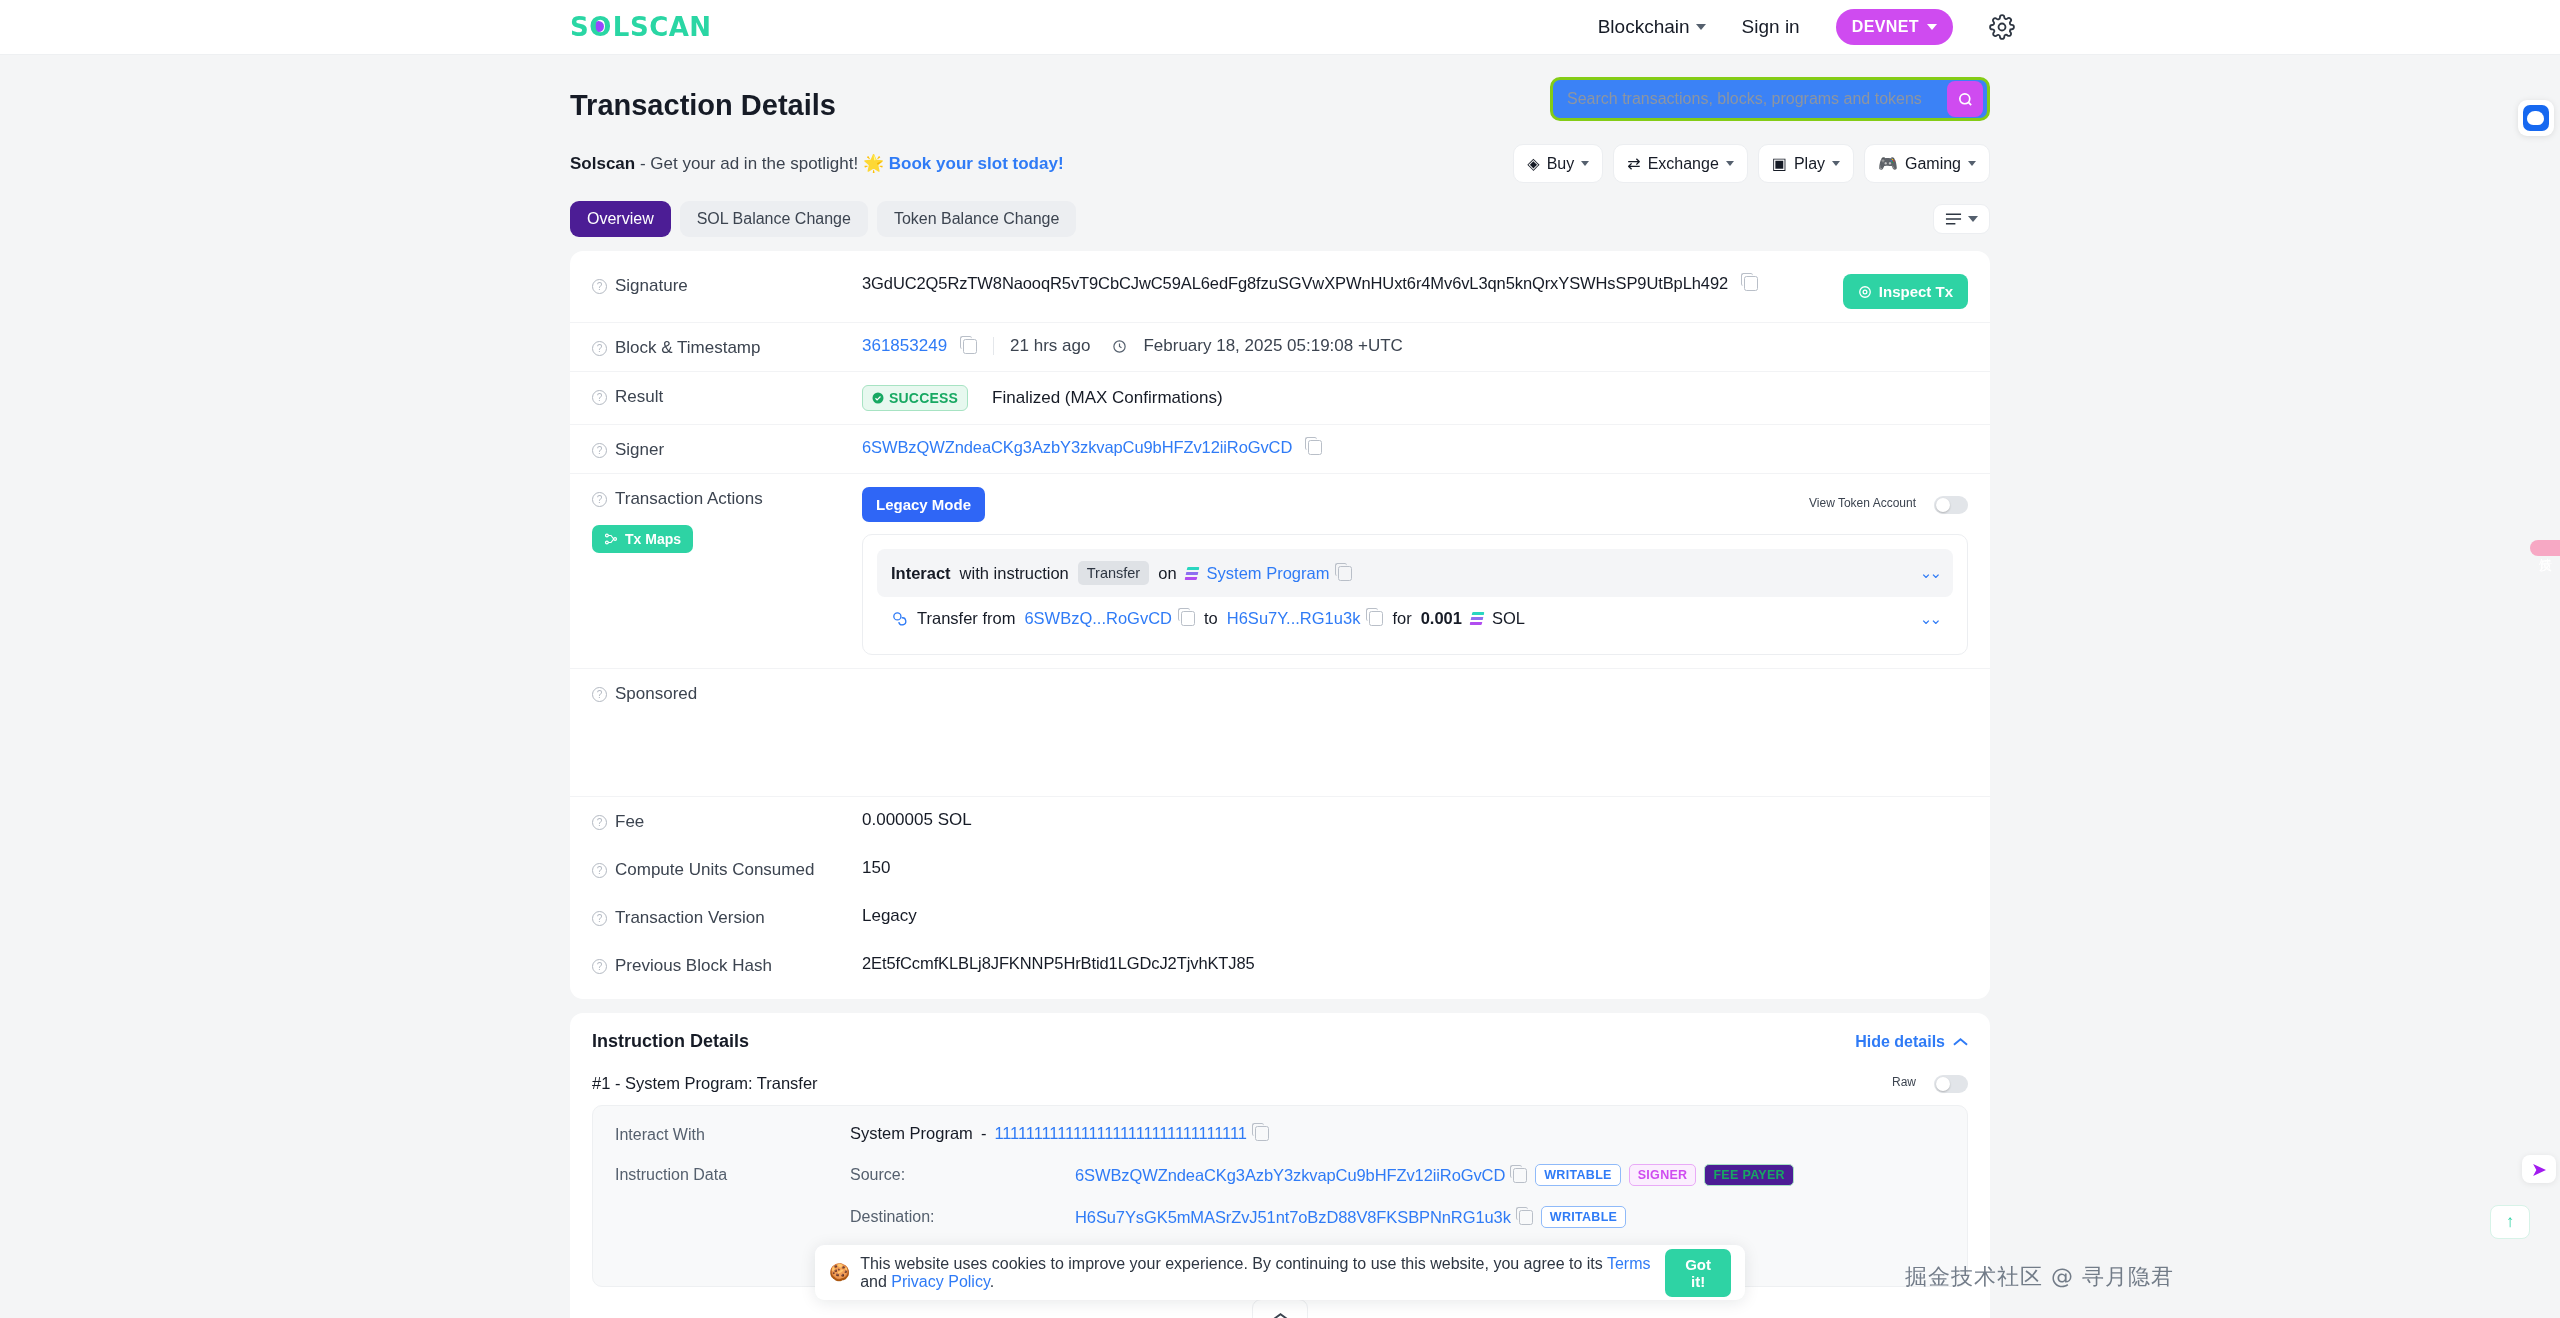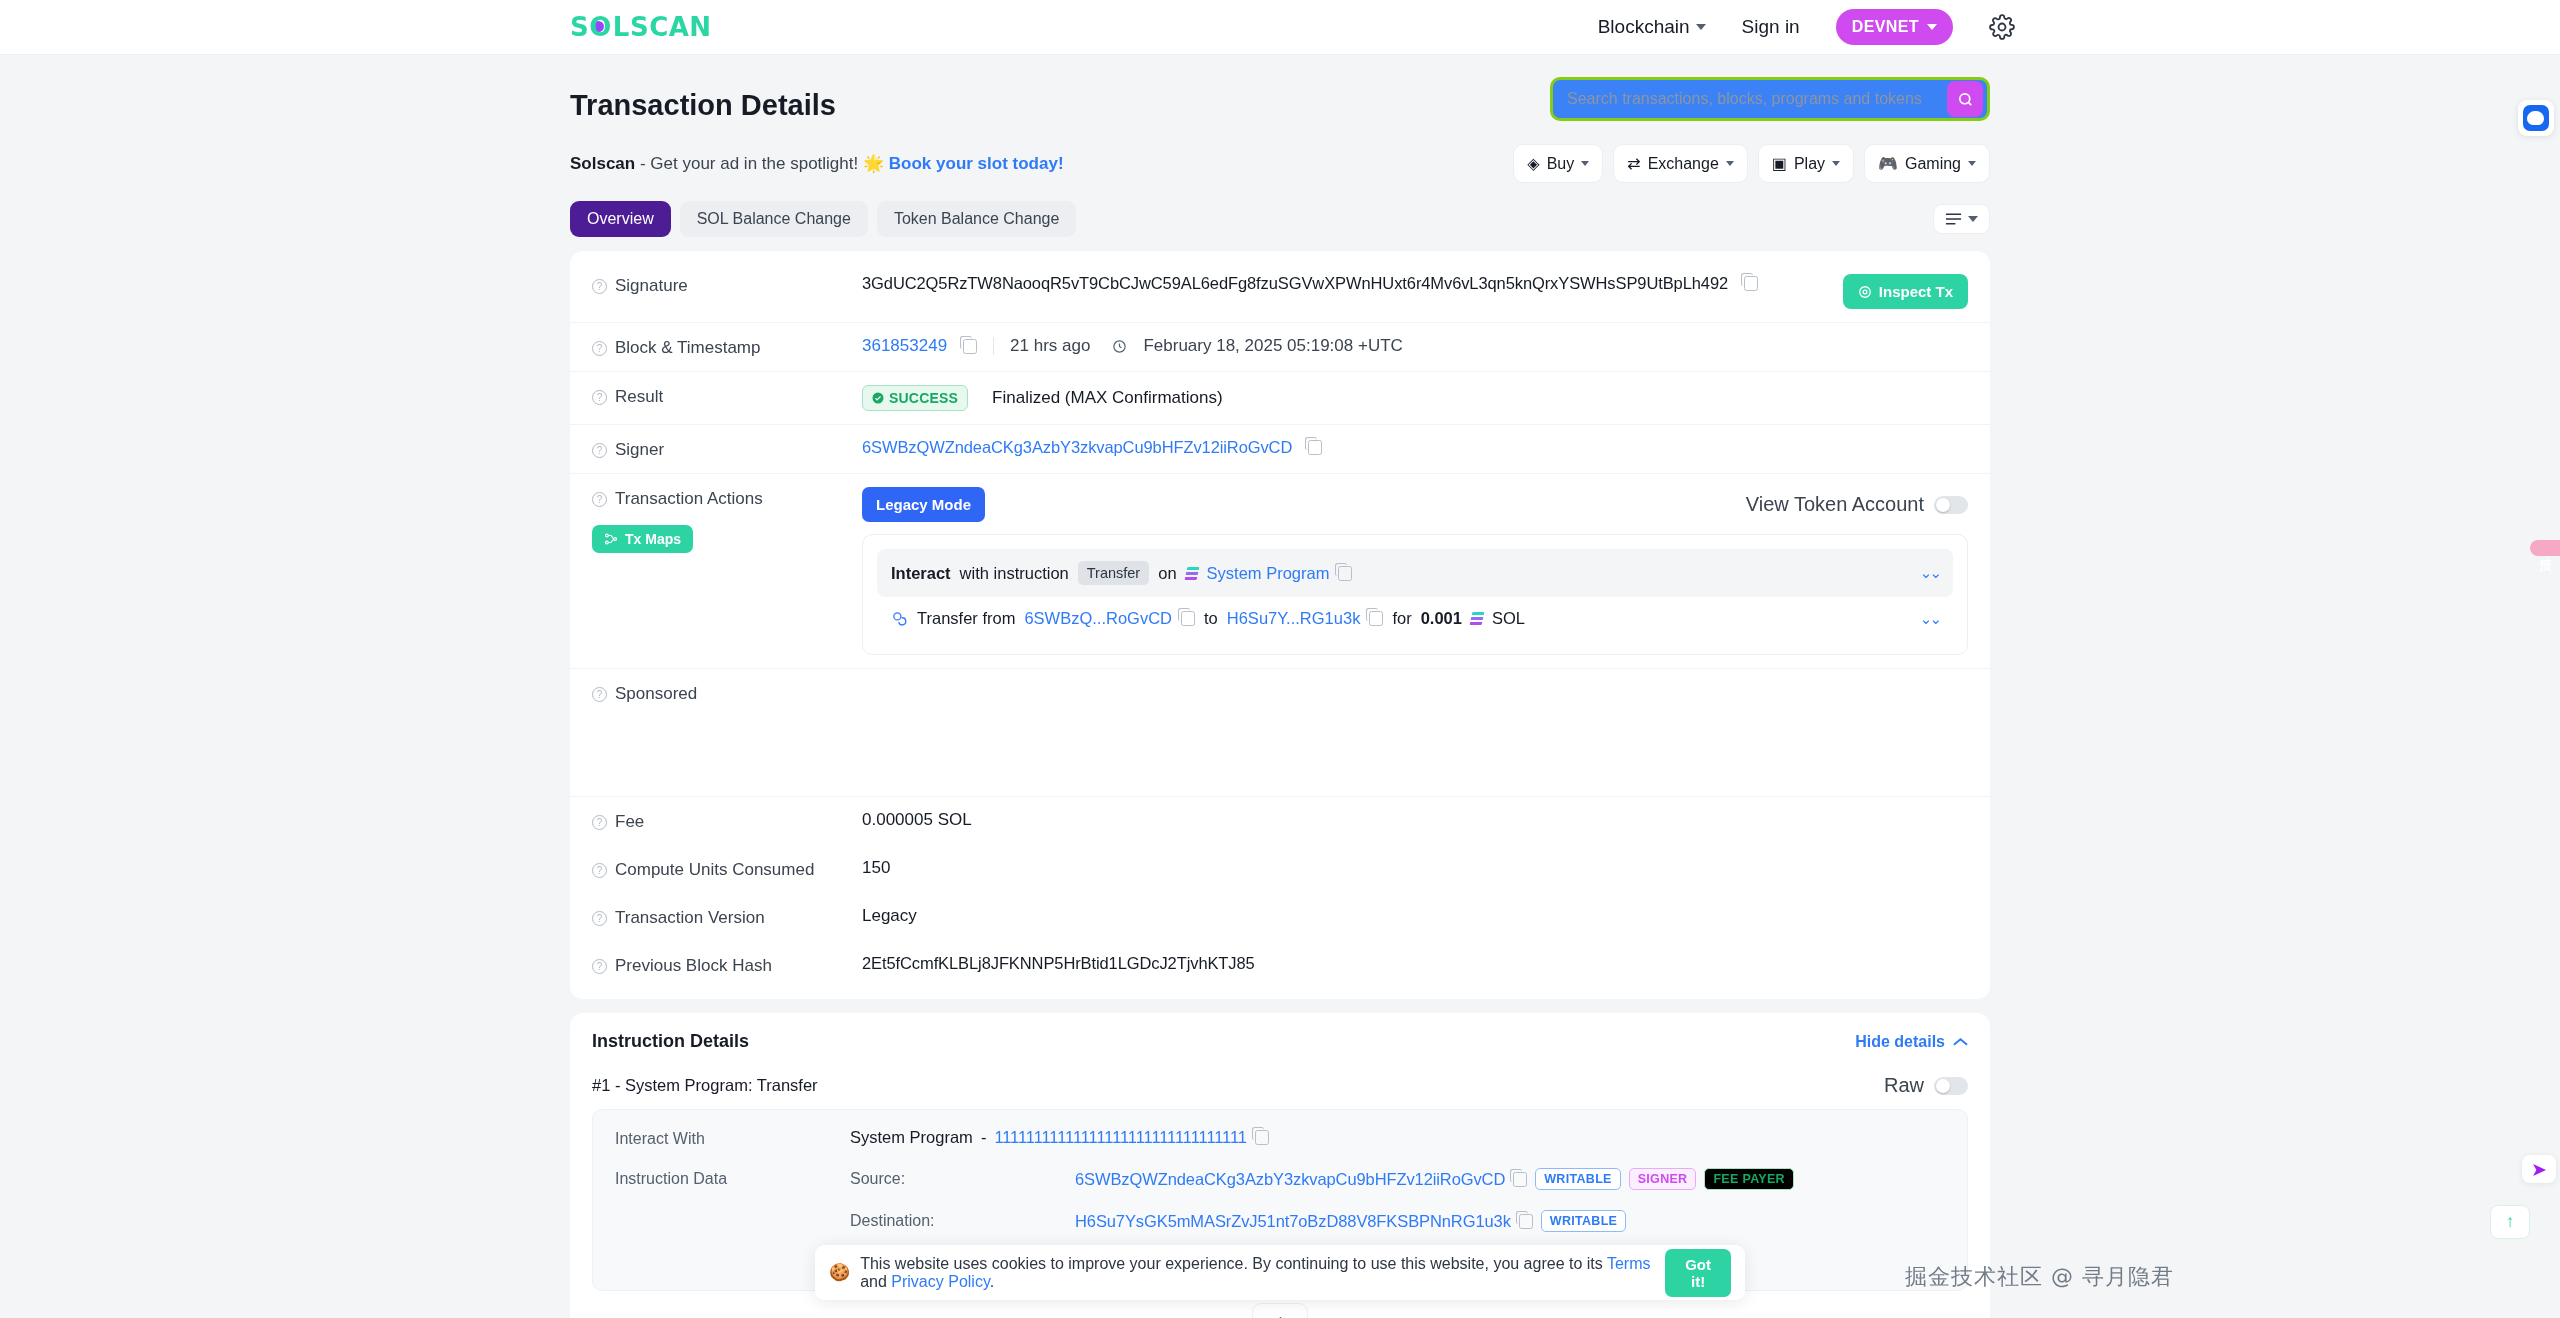--- a/index.html
+++ b/index.html
@@ -109,21 +109,21 @@
     padding: 4px 9px; border-radius: 6px; display:flex; align-items:center; gap:5px; letter-spacing:.2px;
   }
   .legacy-btn {
     background:#2f66f6; color:#fff; font-size:15px; font-weight:600; border:none; border-radius:7px;
     padding: 9px 14px; cursor:pointer;
   }
   .txmaps {
     background:#2ed3a4; color:#fff; font-size:14px; font-weight:700; border-radius: 7px;
     padding: 6px 12px; display:inline-flex; align-items:center; gap:7px; margin-top: 16px; cursor:pointer;
   }
-  .toggle-row { margin-left:auto; display:flex; align-items:center; gap:10px; font-size:20px; color:#3c4450; }
+  .toggle-row { margin-left:auto; display:flex; align-items:flex-start; gap:18px; font-size:12px; color:#3c4450; }
   .toggle {
     width: 34px; height: 18px; border-radius: 10px; background:#e2e5e9; position: relative; cursor:pointer; flex:none;
   }
   .toggle::after {
     content:''; position:absolute; width:14px; height:14px; border-radius:50%; background:#fff;
     top:2px; left:2px; box-shadow: 0 1px 2px rgba(0,0,0,.22);
   }
   .actions-panel { border:1px solid #eceef1; border-radius:10px; padding: 14px; margin-top: 12px; }
   .action-line {
     display:flex; align-items:center; gap:9px; padding: 12px 14px; border-radius:8px; font-size:16.5px;
@@ -144,21 +144,21 @@
   .instr-sub { display:flex; align-items:center; justify-content:space-between; margin-top: 22px; }
   .instr-sub-title { font-size: 16.5px; font-weight:400; }
   .instr-box { background:#f8f9fa; border:1px solid #eef0f2; border-radius:10px; margin-top: 12px; padding: 8px 0; }
   .ibrow { display:flex; padding: 10px 22px; align-items:flex-start; }
   .ib-lbl { width: 235px; flex:none; font-size:16px; color:#55606e; padding-top:2px; }
   .ib-sub { width: 225px; flex:none; font-size:16px; color:#55606e; padding-top:2px; }
   .ib-val { flex:1; font-size:16.5px; display:flex; align-items:center; gap:8px; flex-wrap:wrap; }
   .tag { font-size: 12.5px; font-weight:700; padding: 3px 8px; border-radius: 5px; letter-spacing:.3px; }
   .tag.writable { color:#2f7bf6; border:1px solid #8fbaf9; background:#fff; }
   .tag.signer { color:#cf4bf0; border:1px solid #e9aaf7; background:#fbeefe; }
-  .tag.feepayer { color:#17a862; border:1px solid #a7e3c3; background:#000000; }
+  .tag.feepayer { color:#17a862; border:1px solid #a7e3c3; background:#4c1d95; }
 
   .collapse-btn {
     width: 56px; height: 40px; background:#fff; border:1px solid #eef0f2; border-radius:9px;
     display:flex; align-items:center; justify-content:center; margin: 12px auto 0; cursor:pointer;
   }
 
   
   .cookie {
     position:absolute; left: 815px; top: 1245px; width: 930px; height: 55px; background:#fff;
     border-radius: 9px; box-shadow: 0 2px 16px rgba(20,25,40,.10);

